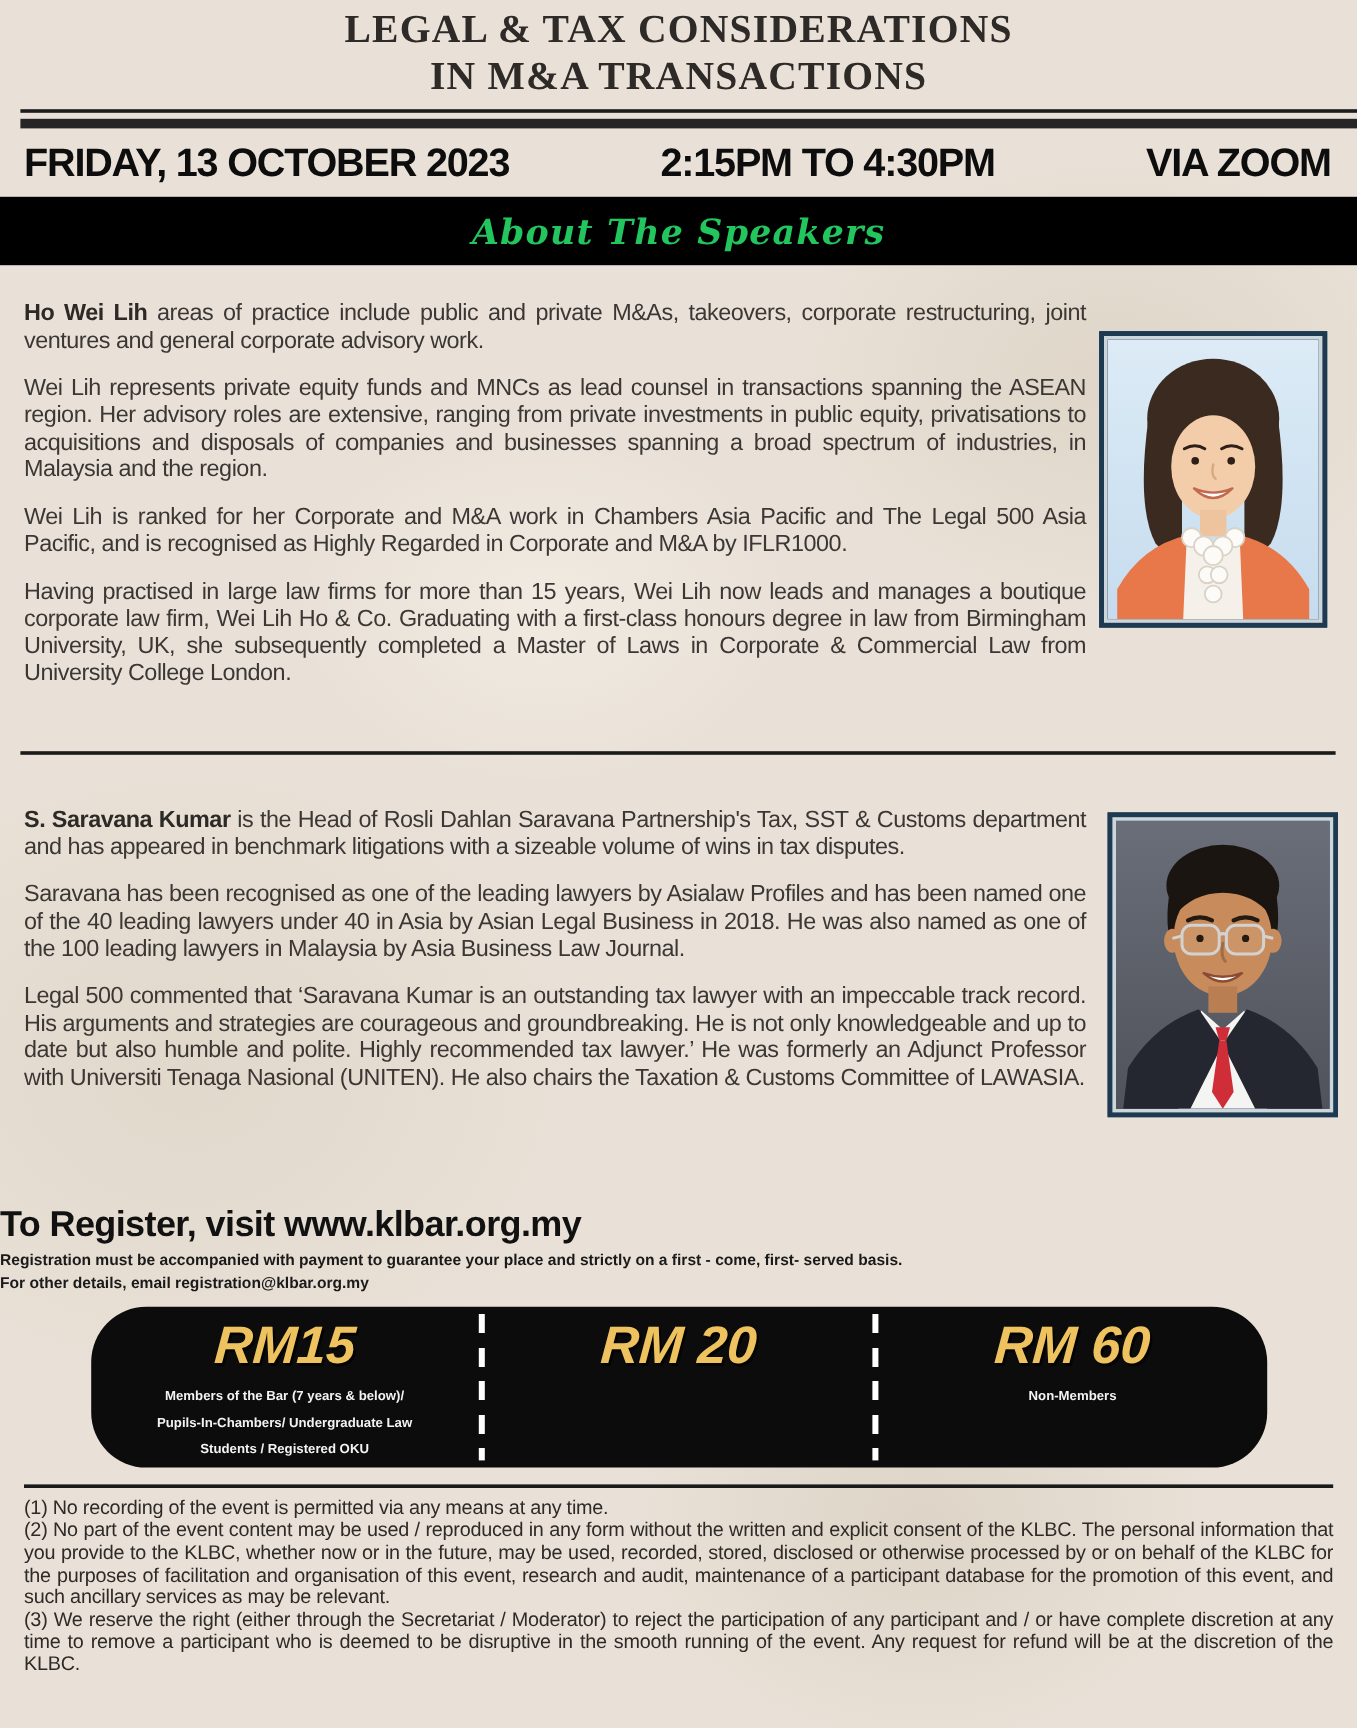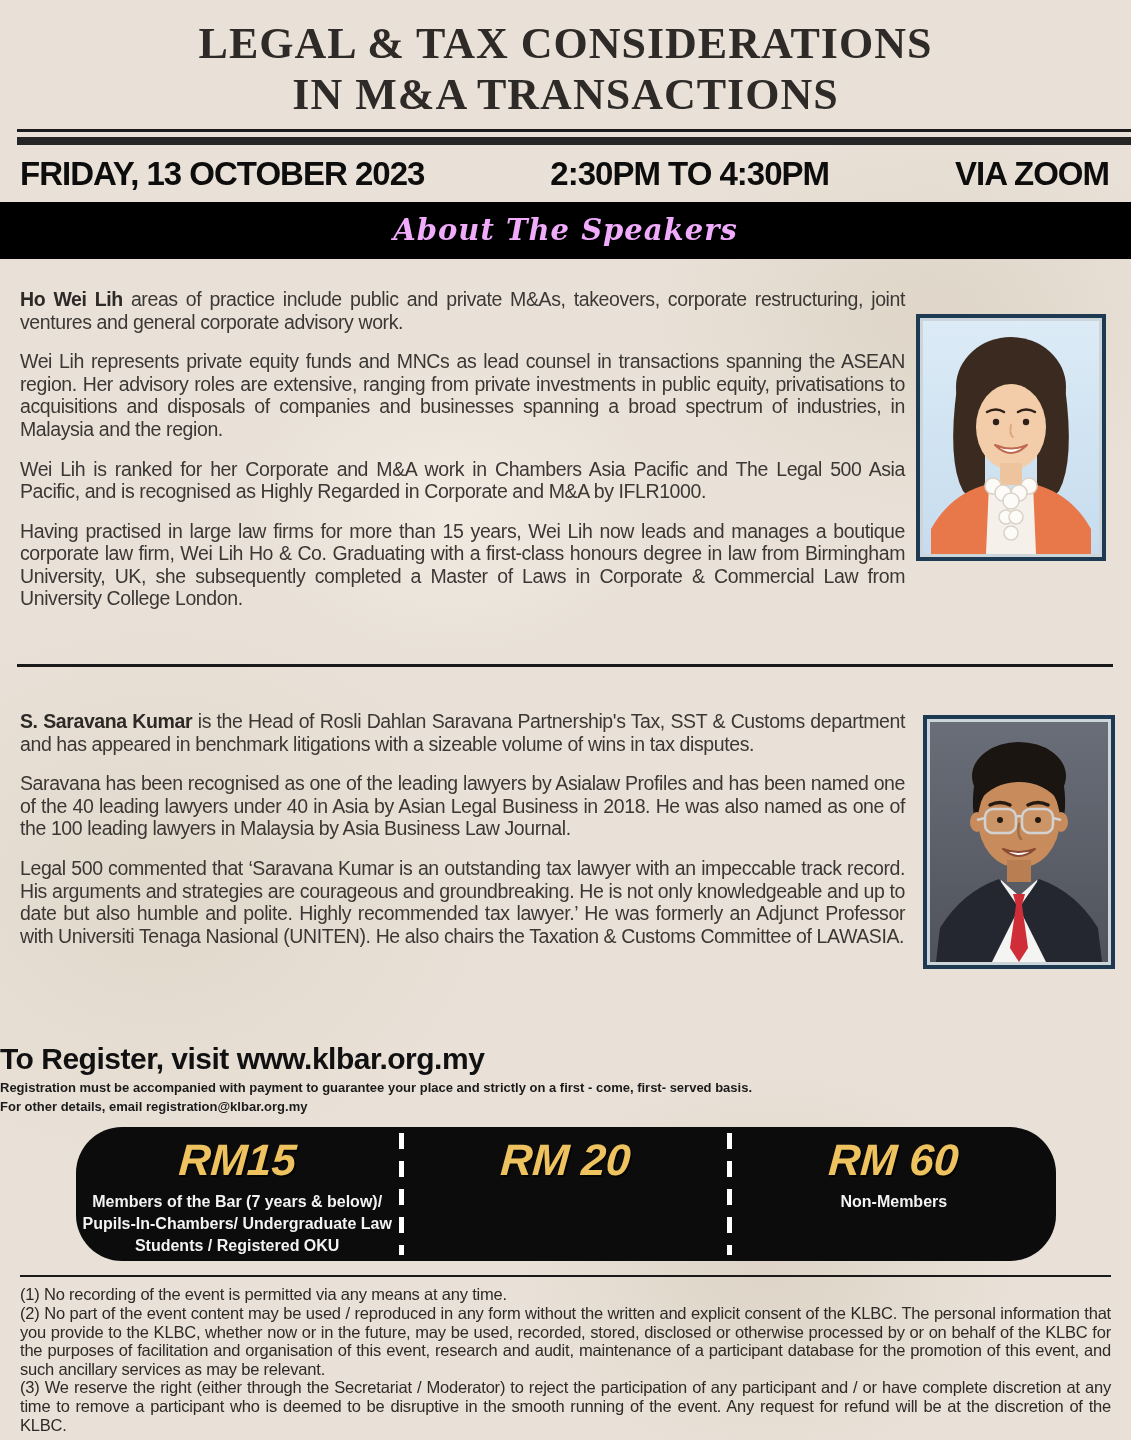--- a/index.html
+++ b/index.html
@@ -10,25 +10,25 @@
     background-color:#e9e1d7;
     background-image:
       radial-gradient(ellipse 420px 300px at 82% 22%, rgba(186,170,148,.22), transparent 65%),
       radial-gradient(ellipse 520px 420px at 14% 62%, rgba(190,174,152,.18), transparent 65%),
       radial-gradient(ellipse 380px 300px at 68% 88%, rgba(182,166,144,.22), transparent 65%),
       radial-gradient(ellipse 300px 220px at 40% 35%, rgba(255,252,246,.35), transparent 70%);
     font-family:"Liberation Sans", sans-serif;
   }
   
   .title{
-    padding-top:18px;
+    padding-top:6px;
     text-align:center;
     font-family:"Liberation Serif", serif;
     font-weight:700;
-    font-size:44px;
+    font-size:33px;
     line-height:1.17;
     letter-spacing:1px;
     color:#2d2a27;
   }
   .rule-thin{height:3px;background:#1c1c1c;margin:8px 0 0 17px;}
   .rule-thick{height:8px;background:#262626;margin:5px 0 0 17px;}
   .date-row{
     display:flex;
     align-items:center;
     justify-content:space-between;
@@ -43,21 +43,21 @@
     margin-top:9px;
     height:57px;
     background:#000;
     display:flex;align-items:center;justify-content:center;
   }
   .banner-text{
     font-family:"DejaVu Serif", serif;
     font-style:italic;
     font-weight:700;
     font-size:29px;
-    color:#f0abfc;
+    color:#22c55e;
     letter-spacing:1px;
   }
   
   .section{display:flex;padding:0 25px 0 20px;}
   .section-1{margin-top:29px;height:352px;overflow:hidden;}
   .section-2{margin-top:43px;height:316px;overflow:hidden;gap:18px;}
   .speaker-text{width:885px;flex:none;}
   .para{
     margin:0 0 17px 0;
     font-size:19.5px;
@@ -100,21 +100,21 @@
   }
   .price{
     font-size:44px;
     font-weight:900;
     font-style:italic;
     letter-spacing:0px;
     color:#eec25e;
     text-shadow:2px 2px 0 rgba(0,0,0,.6);
     transform:skewX(-4deg);
   }
-  .tier-label{font-size:16px;font-weight:700;color:#f3f3f3;line-height:22px;margin-top:6px;}
+  .tier-label{font-size:11px;font-weight:700;color:#f3f3f3;line-height:22px;margin-top:6px;}
   
   .foot-rule{height:2.5px;background:#1a1a1a;margin:14px 20px 0 20px;}
   .footnotes{
     margin-top:8px;
     padding:0 20px;
     height:168px;overflow:hidden;
     font-size:16.5px;line-height:18.6px;
     letter-spacing:-0.2px;
     color:#2d2a27;
     text-align:justify;
@@ -128,21 +128,21 @@
 
   <div class="title">
     <div>LEGAL &amp; TAX CONSIDERATIONS</div>
     <div>IN M&amp;A TRANSACTIONS</div>
   </div>
   <div class="rule-thin"></div>
   <div class="rule-thick"></div>
 
   <div class="date-row">
     <span>FRIDAY, 13 OCTOBER 2023</span>
-    <span>2:30PM TO 4:30PM</span>
+    <span>2:15PM TO 4:30PM</span>
     <span>VIA ZOOM</span>
   </div>
 
   <div class="banner">
     <span class="banner-text">About The Speakers</span>
   </div>
 
   <div class="section section-1">
     <div class="speaker-text">
       <p class="para"><strong class="bname">Ho Wei Lih</strong><span> areas of practice include public and private M&amp;As, takeovers, corporate restructuring, joint ventures and general corporate advisory work.</span></p>

